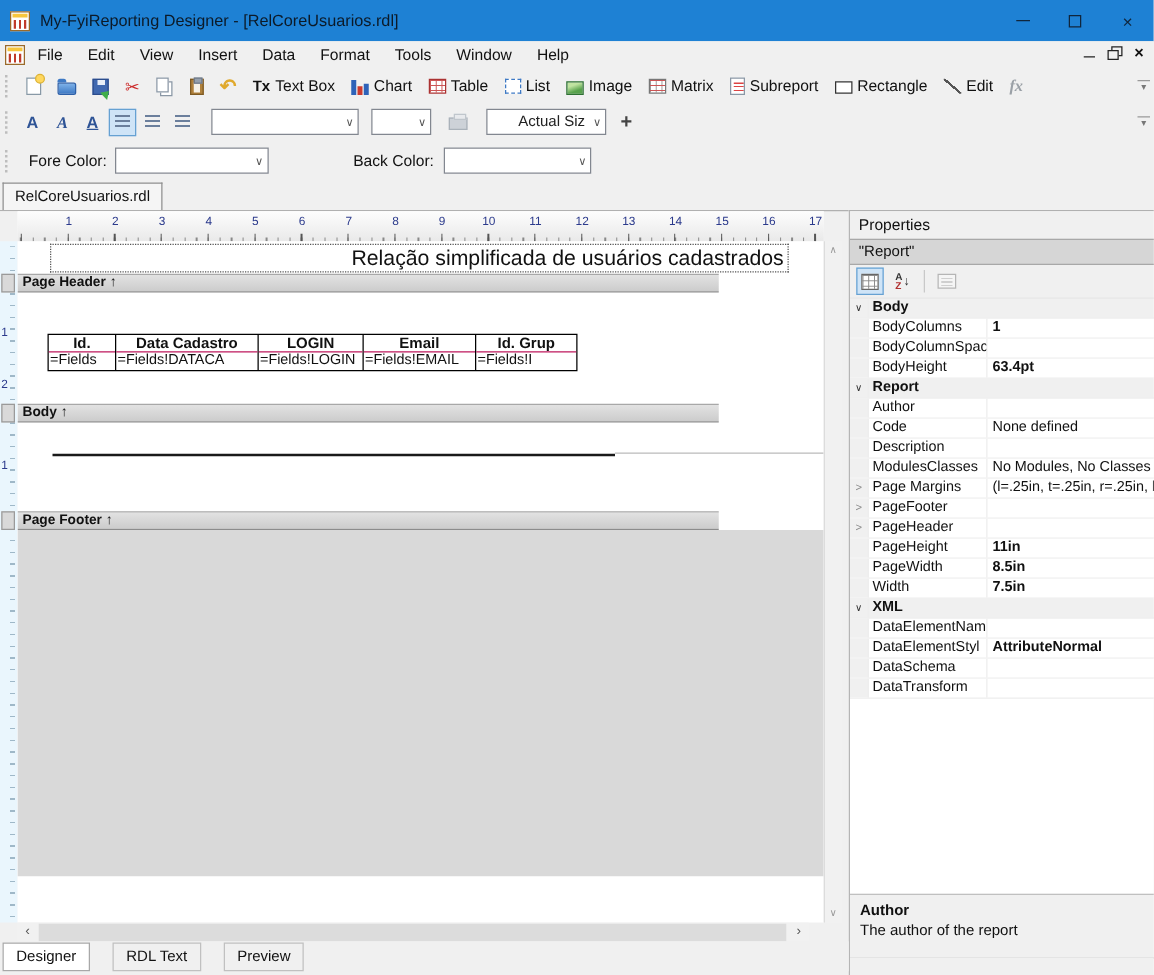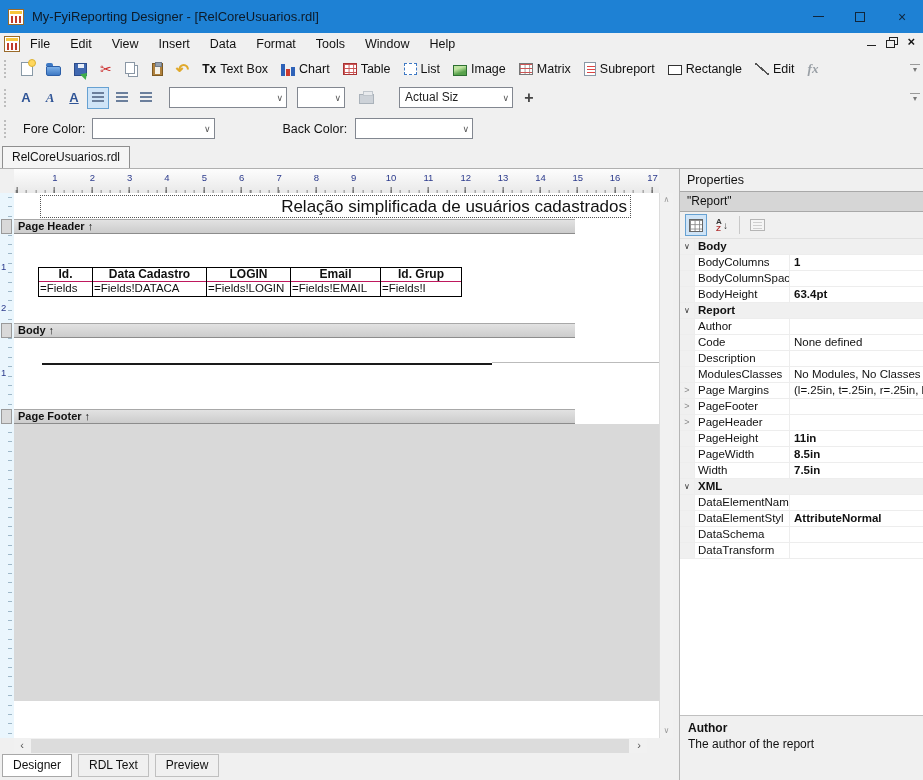--- a/index.html
+++ b/index.html
@@ -72,21 +72,21 @@
 .fmt-btn { width:22px; height:22px; display:flex; align-items:center; justify-content:center; border:1px solid transparent; }
 .fmt-btn.sel { background:#cfe4f7; border-color:#66a1d2; }
 .ic-bold { font-weight:900; color:#2f5496; font-size:13px; }
 .ic-italic { font-style:italic; font-weight:bold; color:#2f5496; font-size:13px; font-family:"Liberation Serif",serif; }
 .ic-underline { font-weight:bold; text-decoration:underline; color:#2f5496; font-size:13px; }
 .ic-align { width:12px; height:11px; background-image:repeating-linear-gradient(#6b7f9c 0 2px,transparent 2px 4px); }
 .combo { height:21px; background:#fff; border:1px solid #828790; position:relative; font-size:12px; line-height:19px; padding:0 16px 0 5px; color:#222; white-space:nowrap; overflow:hidden; }
 .combo::after { content:"\2228"; position:absolute; right:3px; top:1px; font-size:9px; color:#555; }
 .font-combo { width:118px; margin-left:10px; }
 .size-combo { width:48px; margin-left:8px; }
-.zoom-combo { width:114px; margin-left:20px; }
+.zoom-combo { width:96px; margin-left:10px;text-align:right; }
 .print-btn { width:22px; height:22px; display:flex; align-items:center; justify-content:center; margin-left:8px; }
 .ic-print { width:15px; height:10px; background:#cdd2d8; border:1px solid #aab2ba; position:relative; margin-top:3px; }
 .ic-print::before { content:""; position:absolute; left:3px; top:-4px; width:8px; height:3px; background:#e8eaed; border:1px solid #c0c6cc; }
 .plus-btn { font-size:16px; color:#444; width:20px; text-align:center; font-weight:bold; margin-left:4px; }
 .export-btn { font-size:11px; font-weight:bold; color:#c2c2c2; text-shadow:0 1px 0 #fff; padding:0 4px; }
 
 
 .cb-label { font-size:12.5px; margin-left:4px; }
 .color-combo { width:123px; }
 .back-combo { width:118px; margin-left:2px; }
@@ -131,21 +131,21 @@
 .grayarea { position:absolute; left:0; top:231px; width:645px; height:277px; background:#d9d9d9; }
 .vscroll { position:absolute; left:659px; top:24px; width:14px; height:545px; background:#f1f1f1; border-left:1px solid #dcdcdc; }
 .vs-up, .vs-dn { position:absolute; left:0; width:100%; height:14px; color:#999; font-size:8px; text-align:center; line-height:14px; }
 .vs-up { top:0; } .vs-dn { bottom:0; }
 .hscroll { position:absolute; left:14px; top:569px; width:633px; height:16px; background:#f1f1f1; }
 .hs-left, .hs-right { position:absolute; top:0; width:16px; height:16px; color:#555; font-size:11px; text-align:center; line-height:15px; }
 .hs-left { left:0; } .hs-right { right:0; }
 .hthumb { position:absolute; left:17px; right:18px; top:1px; bottom:1px; background:#dcdcdc; }
 
 
-.btabs { position:absolute; left:0; top:753px; width:679px; height:24px; background:#f0f0f0; display:flex; align-items:flex-start; padding:1px 0 0 2px; gap:6px; }
+.btabs { position:absolute; left:0; top:753px; width:679px; height:24px; background:#f0f0f0; display:flex; align-items:flex-start; padding:1px 0 0 2px; gap:18px; }
 .btab { padding:3px 10px 4px 10px; font-size:12px; border:1px solid #c0c0c0; background:#f0f0f0; }
 .btab.active { background:#fff; border-color:#a8a8a8; }
 
 
 .props { position:absolute; left:679px; top:168px; width:280px; height:612px; background:#fff; border-left:1px solid #b5b5b5; border-top:1px solid #b0b0b0; }
 .props-header { height:22px; background:#f0f0f0; display:flex; align-items:center; padding:0 7px; font-size:12.5px; }
 .props-close { margin-left:auto; font-weight:bold; font-size:12px; color:#222; }
 .props-combo { height:21px; background:#d6d6d6; border-top:1px solid #a8a8a8; border-bottom:1px solid #a8a8a8; position:relative; font-size:12px; line-height:19px; padding-left:7px; }
 .props-combo::after { content:"\2228"; position:absolute; right:5px; top:1px; font-size:9px; color:#444; }
 .ptools { height:26px; background:#f0f0f0; display:flex; align-items:center; gap:4px; padding-left:5px; }

